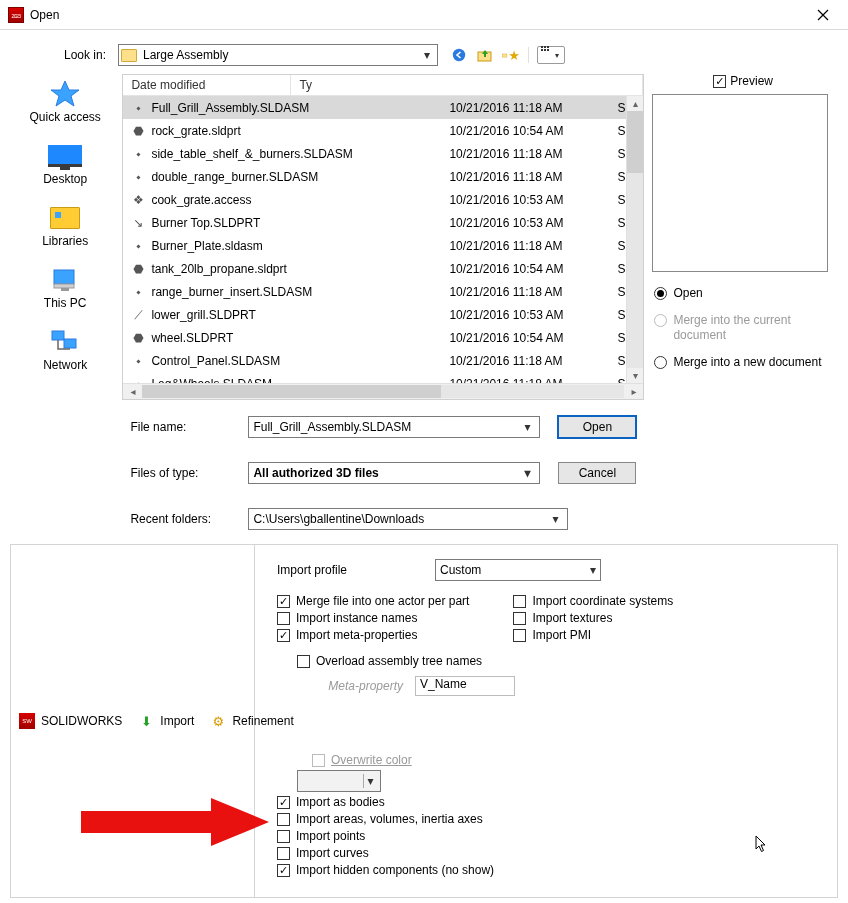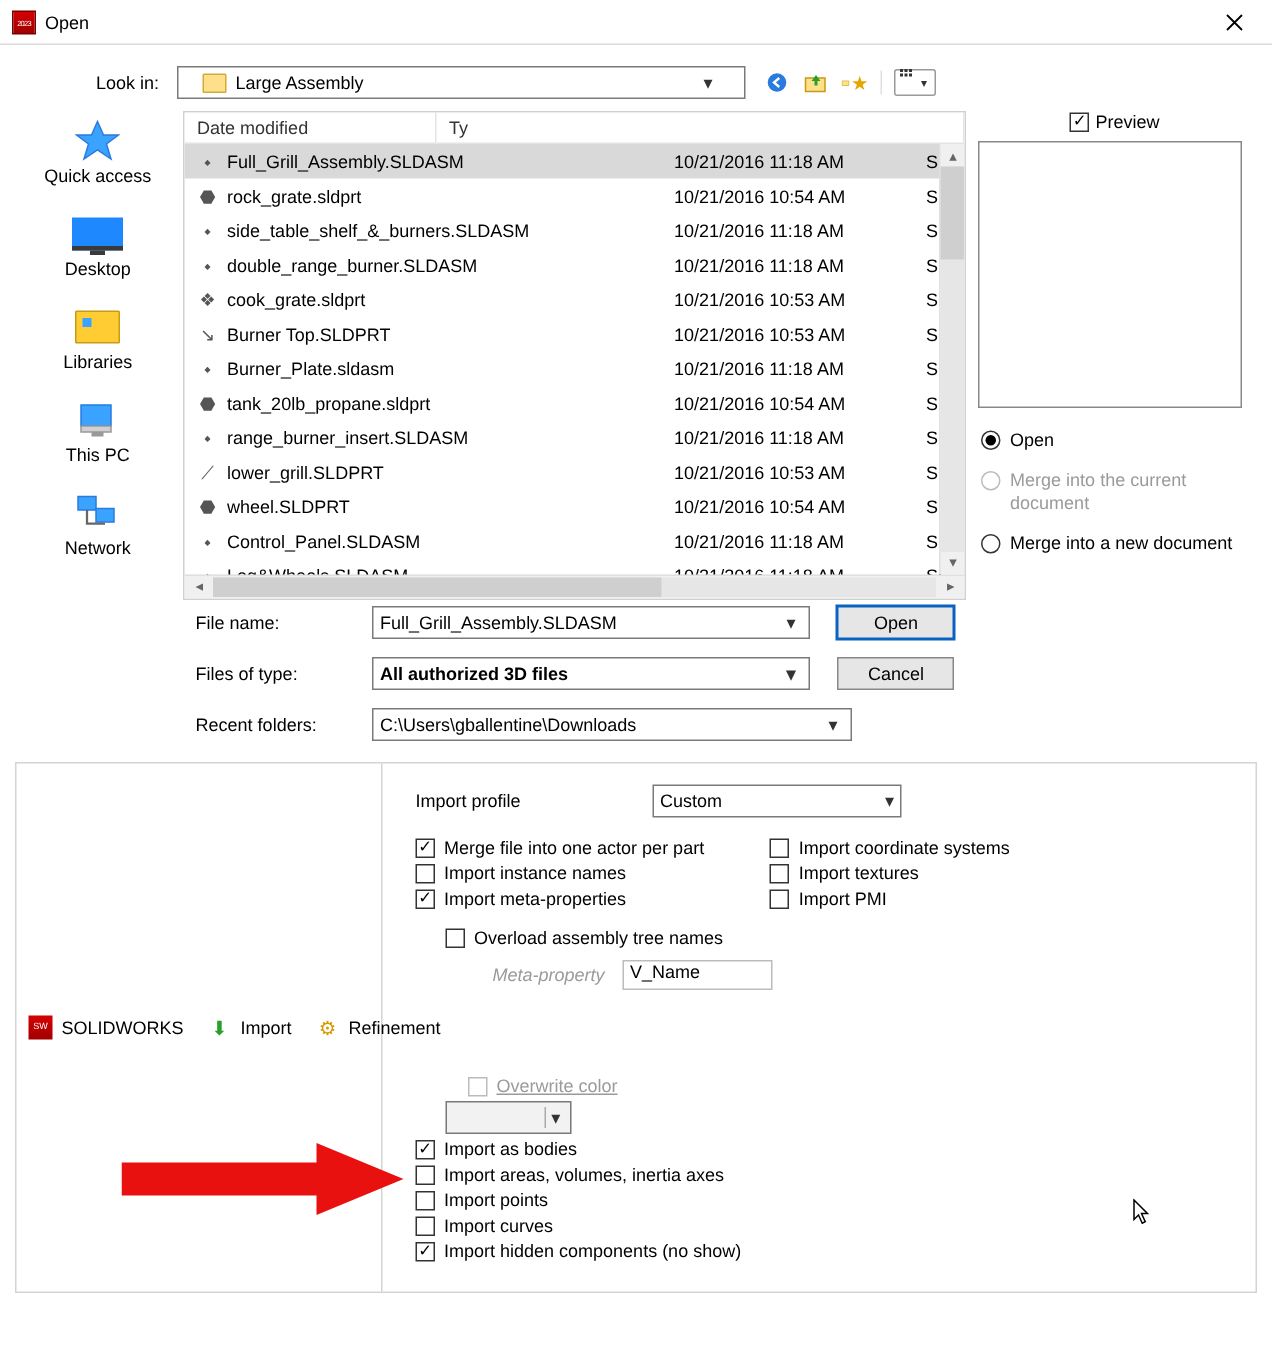--- a/index.html
+++ b/index.html
@@ -52,24 +52,24 @@
     display: flex;
     flex-direction: column;
   }
   .lookin-row {
     display: flex; align-items: center;
     gap: 6px;
     margin-bottom: 8px;
   }
   .lookin-label { width: 100px; text-align: right; padding-right: 6px; }
   .lookin-combo {
-    width: 379px; height: 22px;
+    width: 320px; height: 22px;
     border: 1px solid #7a7a7a;
     display: flex; align-items: center;
-    padding: 0 16px;
+    padding: 0 2px;
     position: relative;
   }
   .lookin-combo .folder-ico {
     width: 16px; height: 13px;
     background: #ffe08a;
     border: 1px solid #d4a93a;
     border-radius: 1px;
     margin-right: 6px;
   }
   .lookin-combo .caret {
@@ -187,21 +187,21 @@
     margin: 2px 8px 10px 2px;
   }
   .radio-row{display:flex;align-items:flex-start;gap:6px;margin:4px 0 2px 4px;font-size:12px;}
   .radio{width:13px;height:13px;border:1px solid #333;border-radius:50%;display:flex;align-items:center;justify-content:center;flex:0 0 auto;margin-top:1px;}
   .radio.checked::after{content:"";width:7px;height:7px;border-radius:50%;background:#000;}
   .radio-row.disabled{color:#9a9a9a;}
   .radio-row.disabled .radio{border-color:#bbb;}
   .radio-row .rlabel{line-height:1.25;}
 
   
-  .formrows{margin-top:4px;display:flex;flex-direction:column;gap:12px;padding-left:0px;}
+  .formrows{margin-top:16px;display:flex;flex-direction:column;gap:24px;padding-left:0px;}
   .formrow{display:flex;align-items:center;}
   .formrow .flab{width:126px;padding-left:8px;}
   .combo, .textcombo{
     border:1px solid #7a7a7a; height:22px; display:flex; align-items:center;
     padding:0 4px; background:#fff; position:relative;
   }
   .combo .caret, .textcombo .caret{margin-left:auto;width:16px;text-align:center;color:#333;}
   .textcombo{width:292px;}
   .btn{
     width:78px;height:22px;border:1px solid #888;background:#e6e6e6;
@@ -395,21 +395,21 @@
                 <div class="c c-name">
                   <span class="ficon">⬩</span>
                   <span>double_range_burner.SLDASM</span>
                 </div>
                 <div class="c c-date">10/21/2016 11:18 AM</div>
                 <div class="c c-type">SC</div>
               </div>
               <div class="frow">
                 <div class="c c-name">
                   <span class="ficon">❖</span>
-                  <span>cook_grate.sldprt</span>
+                  <span>cook_grate.access</span>
                 </div>
                 <div class="c c-date">10/21/2016 10:53 AM</div>
                 <div class="c c-type">SC</div>
               </div>
               <div class="frow">
                 <div class="c c-name">
                   <span class="ficon">↘</span>
                   <span>Burner Top.SLDPRT</span>
                 </div>
                 <div class="c c-date">10/21/2016 10:53 AM</div>

